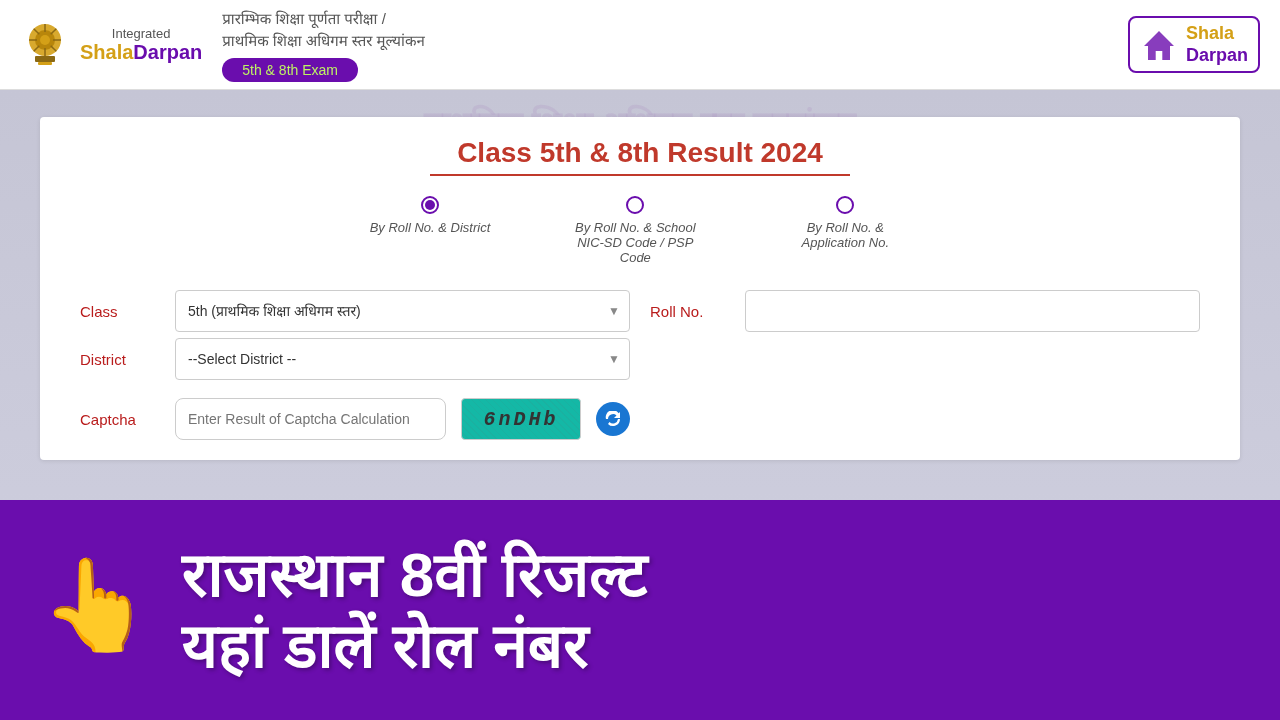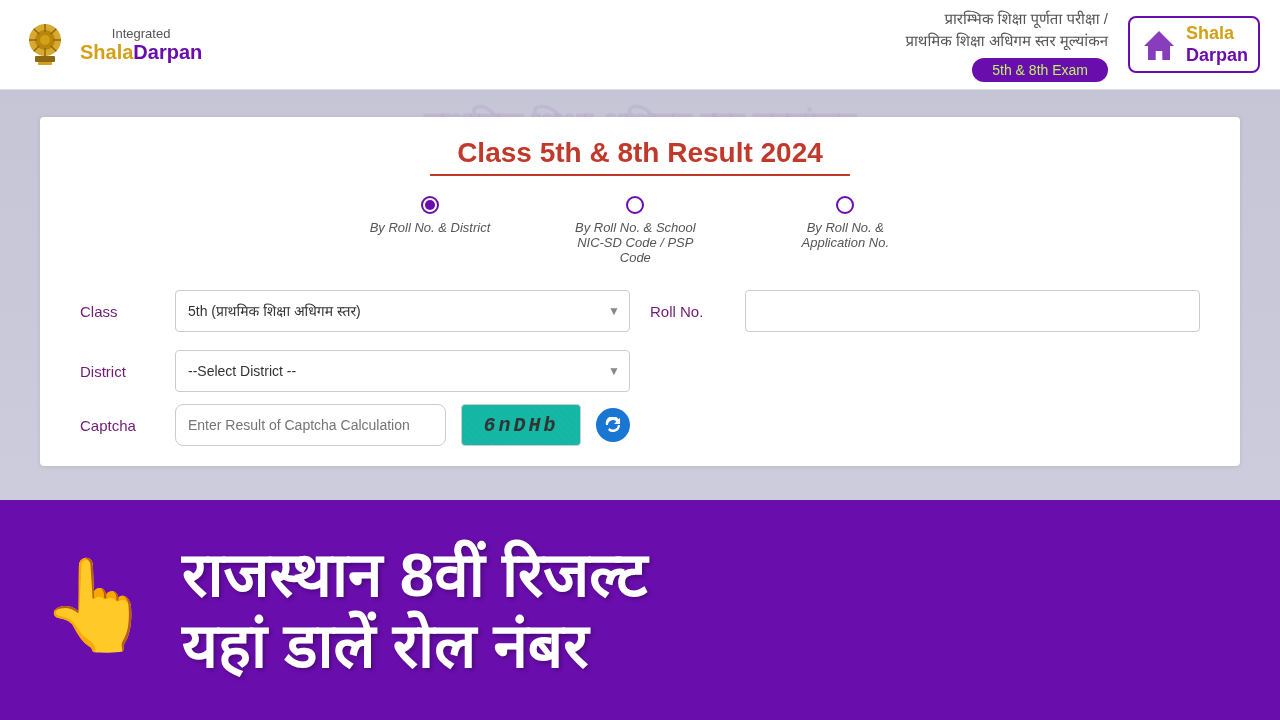--- a/index.html
+++ b/index.html
@@ -28,21 +28,21 @@
       gap: 10px;
       text-align: center;
     }
 
     .logo-icon {
       width: 50px;
       height: 50px;
     }
 
     .header-center {
-      text-align: right;
+      text-align: left;
       flex: 1;
       padding: 0 20px;
     }
 
     .header-hindi {
       font-size: 15px;
       color: #555;
       line-height: 1.5;
     }
 
@@ -152,21 +152,21 @@
     }
 
     .form-row {
       display: flex;
       align-items: center;
       gap: 15px;
     }
 
     .form-label {
       font-size: 15px;
-      color: #701a75;
+      color: #b91c1c;
       font-weight: 500;
       width: 80px;
       flex-shrink: 0;
     }
 
     .select-wrapper {
       flex: 1;
       position: relative;
     }
 
@@ -393,38 +393,38 @@
             <div class="form-label">Class</div>
             <div class="select-wrapper">
               <select>
                 <option>5th (प्राथमिक शिक्षा अधिगम स्तर)</option>
                 <option>8th (प्रारम्भिक शिक्षा पूर्णता)</option>
               </select>
               <span class="select-arrow">▼</span>
             </div>
           </div>
 
-          <div class="form-row" style="margin-top:18px;">
+          <div class="form-row" style="margin-top:6px;">
             <div class="form-label">District</div>
             <div class="select-wrapper">
               <select>
                 <option value="">--Select District --</option>
                 <option>Ajmer</option>
                 <option>Alwar</option>
                 <option>Banswara</option>
                 <option>Jaipur</option>
                 <option>Jodhpur</option>
                 <option>Kota</option>
                 <option>Udaipur</option>
               </select>
               <span class="select-arrow">▼</span>
             </div>
           </div>
 
-          <div class="form-row captcha-row" style="margin-top:12px;justify-content:flex-end;">
+          <div class="form-row captcha-row" style="margin-top:18px;justify-content:flex-end;">
             <div class="form-label">Captcha</div>
             <input type="text" class="captcha-input" placeholder="Enter Result of Captcha Calculation" style="">
             <div class="captcha-image">
               <span style="position:relative; z-index:1; font-family:'Courier New',monospace; color:#333; font-weight:900; font-size:20px;">6nDHb</span>
             </div>
             <button class="captcha-refresh" title="Refresh Captcha">
               <svg width="16" height="16" viewBox="0 0 16 16" fill="white">
                 <path d="M13.65 2.35A7 7 0 0 0 1 8h2a5 5 0 0 1 8.5-3.54L9 7h6V1l-1.35 1.35zM15 8a7 7 0 0 1-12 4.9L4.5 11A5 5 0 0 0 13 8h2z"></path>
               </svg>
             </button>

